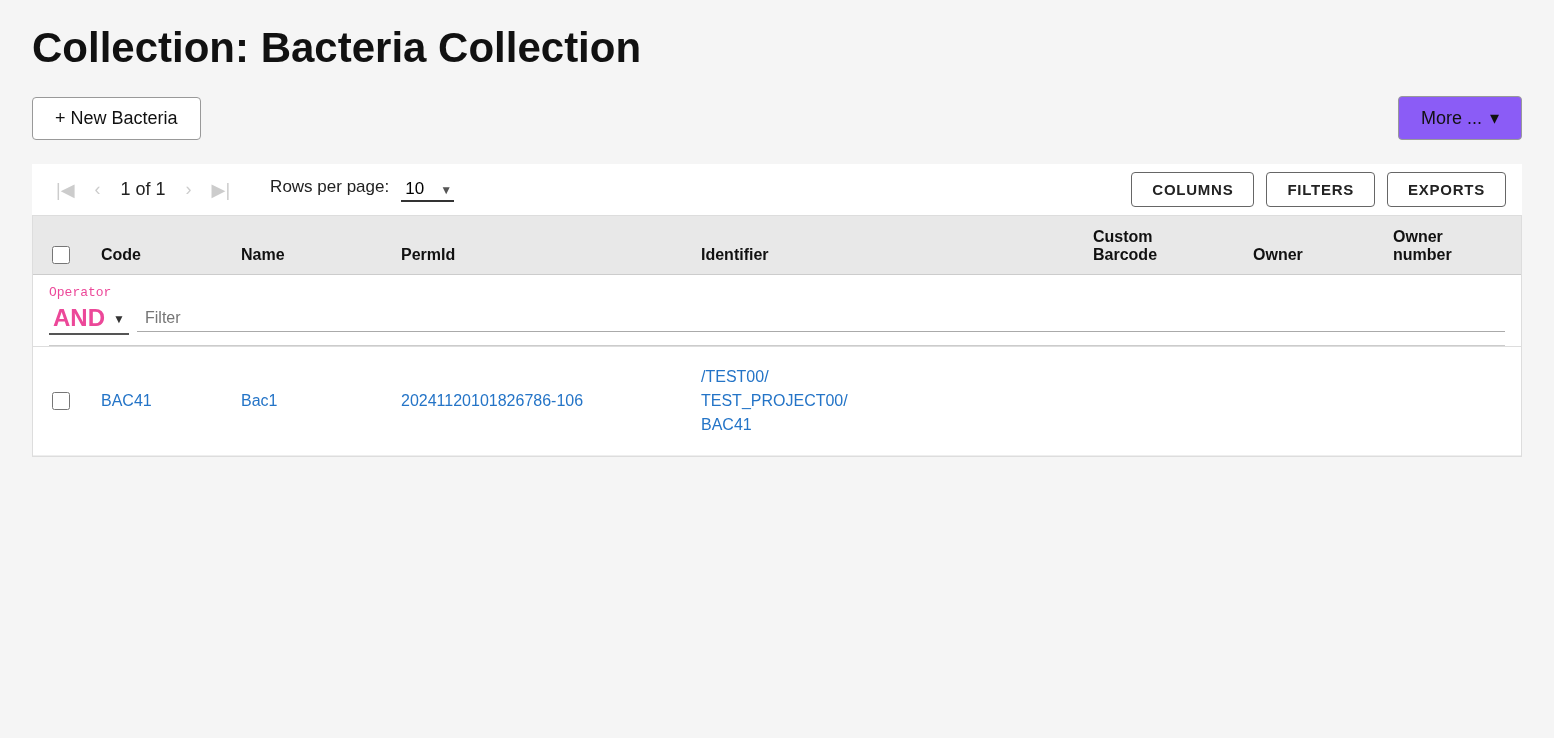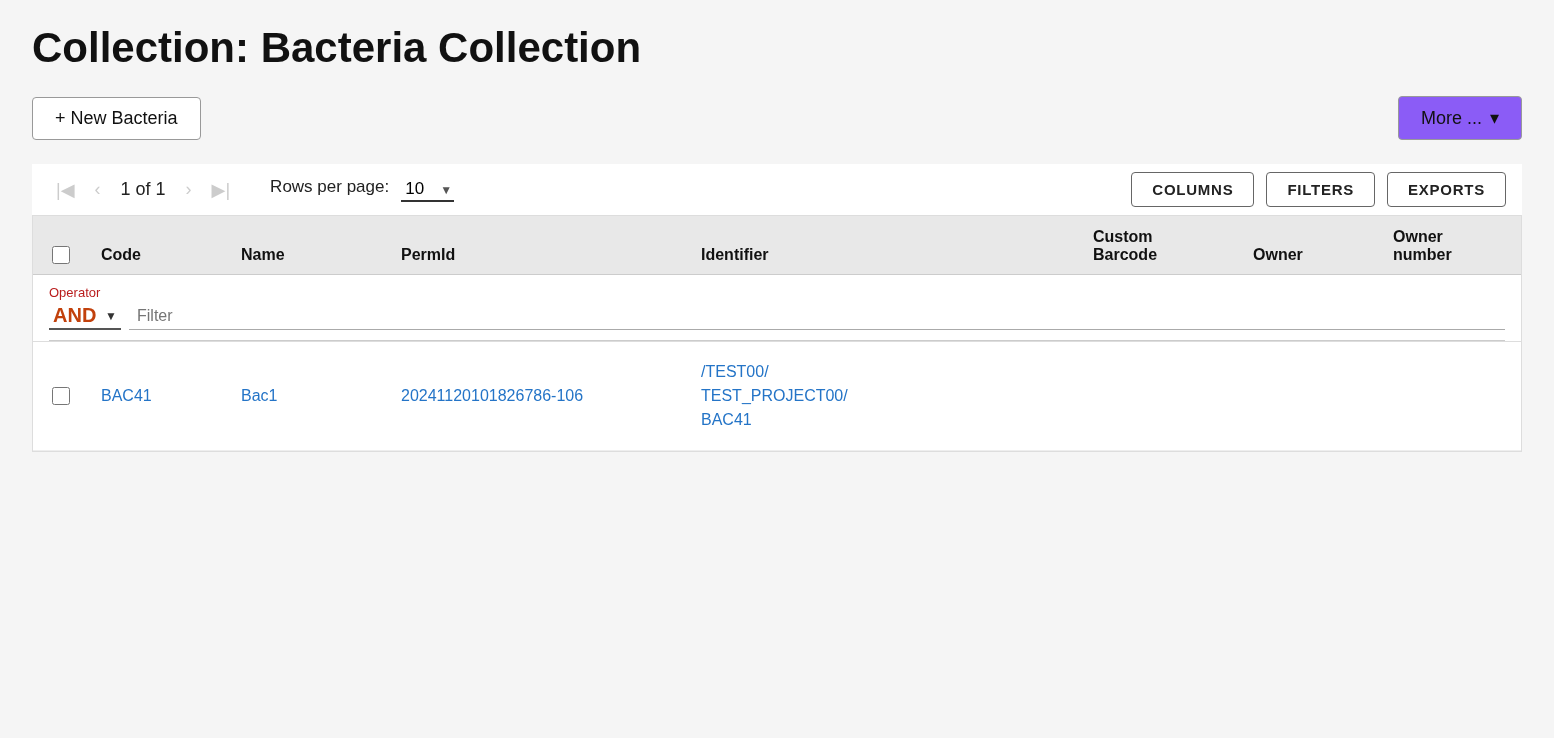--- a/index.html
+++ b/index.html
@@ -145,46 +145,47 @@
       justify-content: center;
       padding: 0;
     }
     .filter-row {
       background: #fff;
       border-bottom: 1px solid #ddd;
       padding: 10px 16px 0 16px;
     }
     .operator-label {
       font-size: 13px;
-      color: #b91c1c;
+      color: #ec4899;
       margin-bottom: 2px;
+      font-family: Liberation Mono, monospace;
     }
     .operator-row {
       display: flex;
       align-items: center;
       gap: 8px;
       padding-bottom: 10px;
       border-bottom: 1px solid #ccc;
     }
     .operator-select-wrapper {
       position: relative;
       display: inline-flex;
       align-items: center;
     }
     .operator-select {
-      font-size: 20px;
+      font-size: 24px;
       font-weight: 600;
       border: none;
       border-bottom: 2px solid #555;
       background: transparent;
       padding: 2px 24px 2px 4px;
       cursor: pointer;
       appearance: none;
       -webkit-appearance: none;
-      color: #c2410c;
+      color: #ec4899;
     }
     .operator-select-wrapper::after {
       content: '▼';
       font-size: 12px;
       position: absolute;
       right: 4px;
       pointer-events: none;
       color: #333;
     }
     .filter-input {

